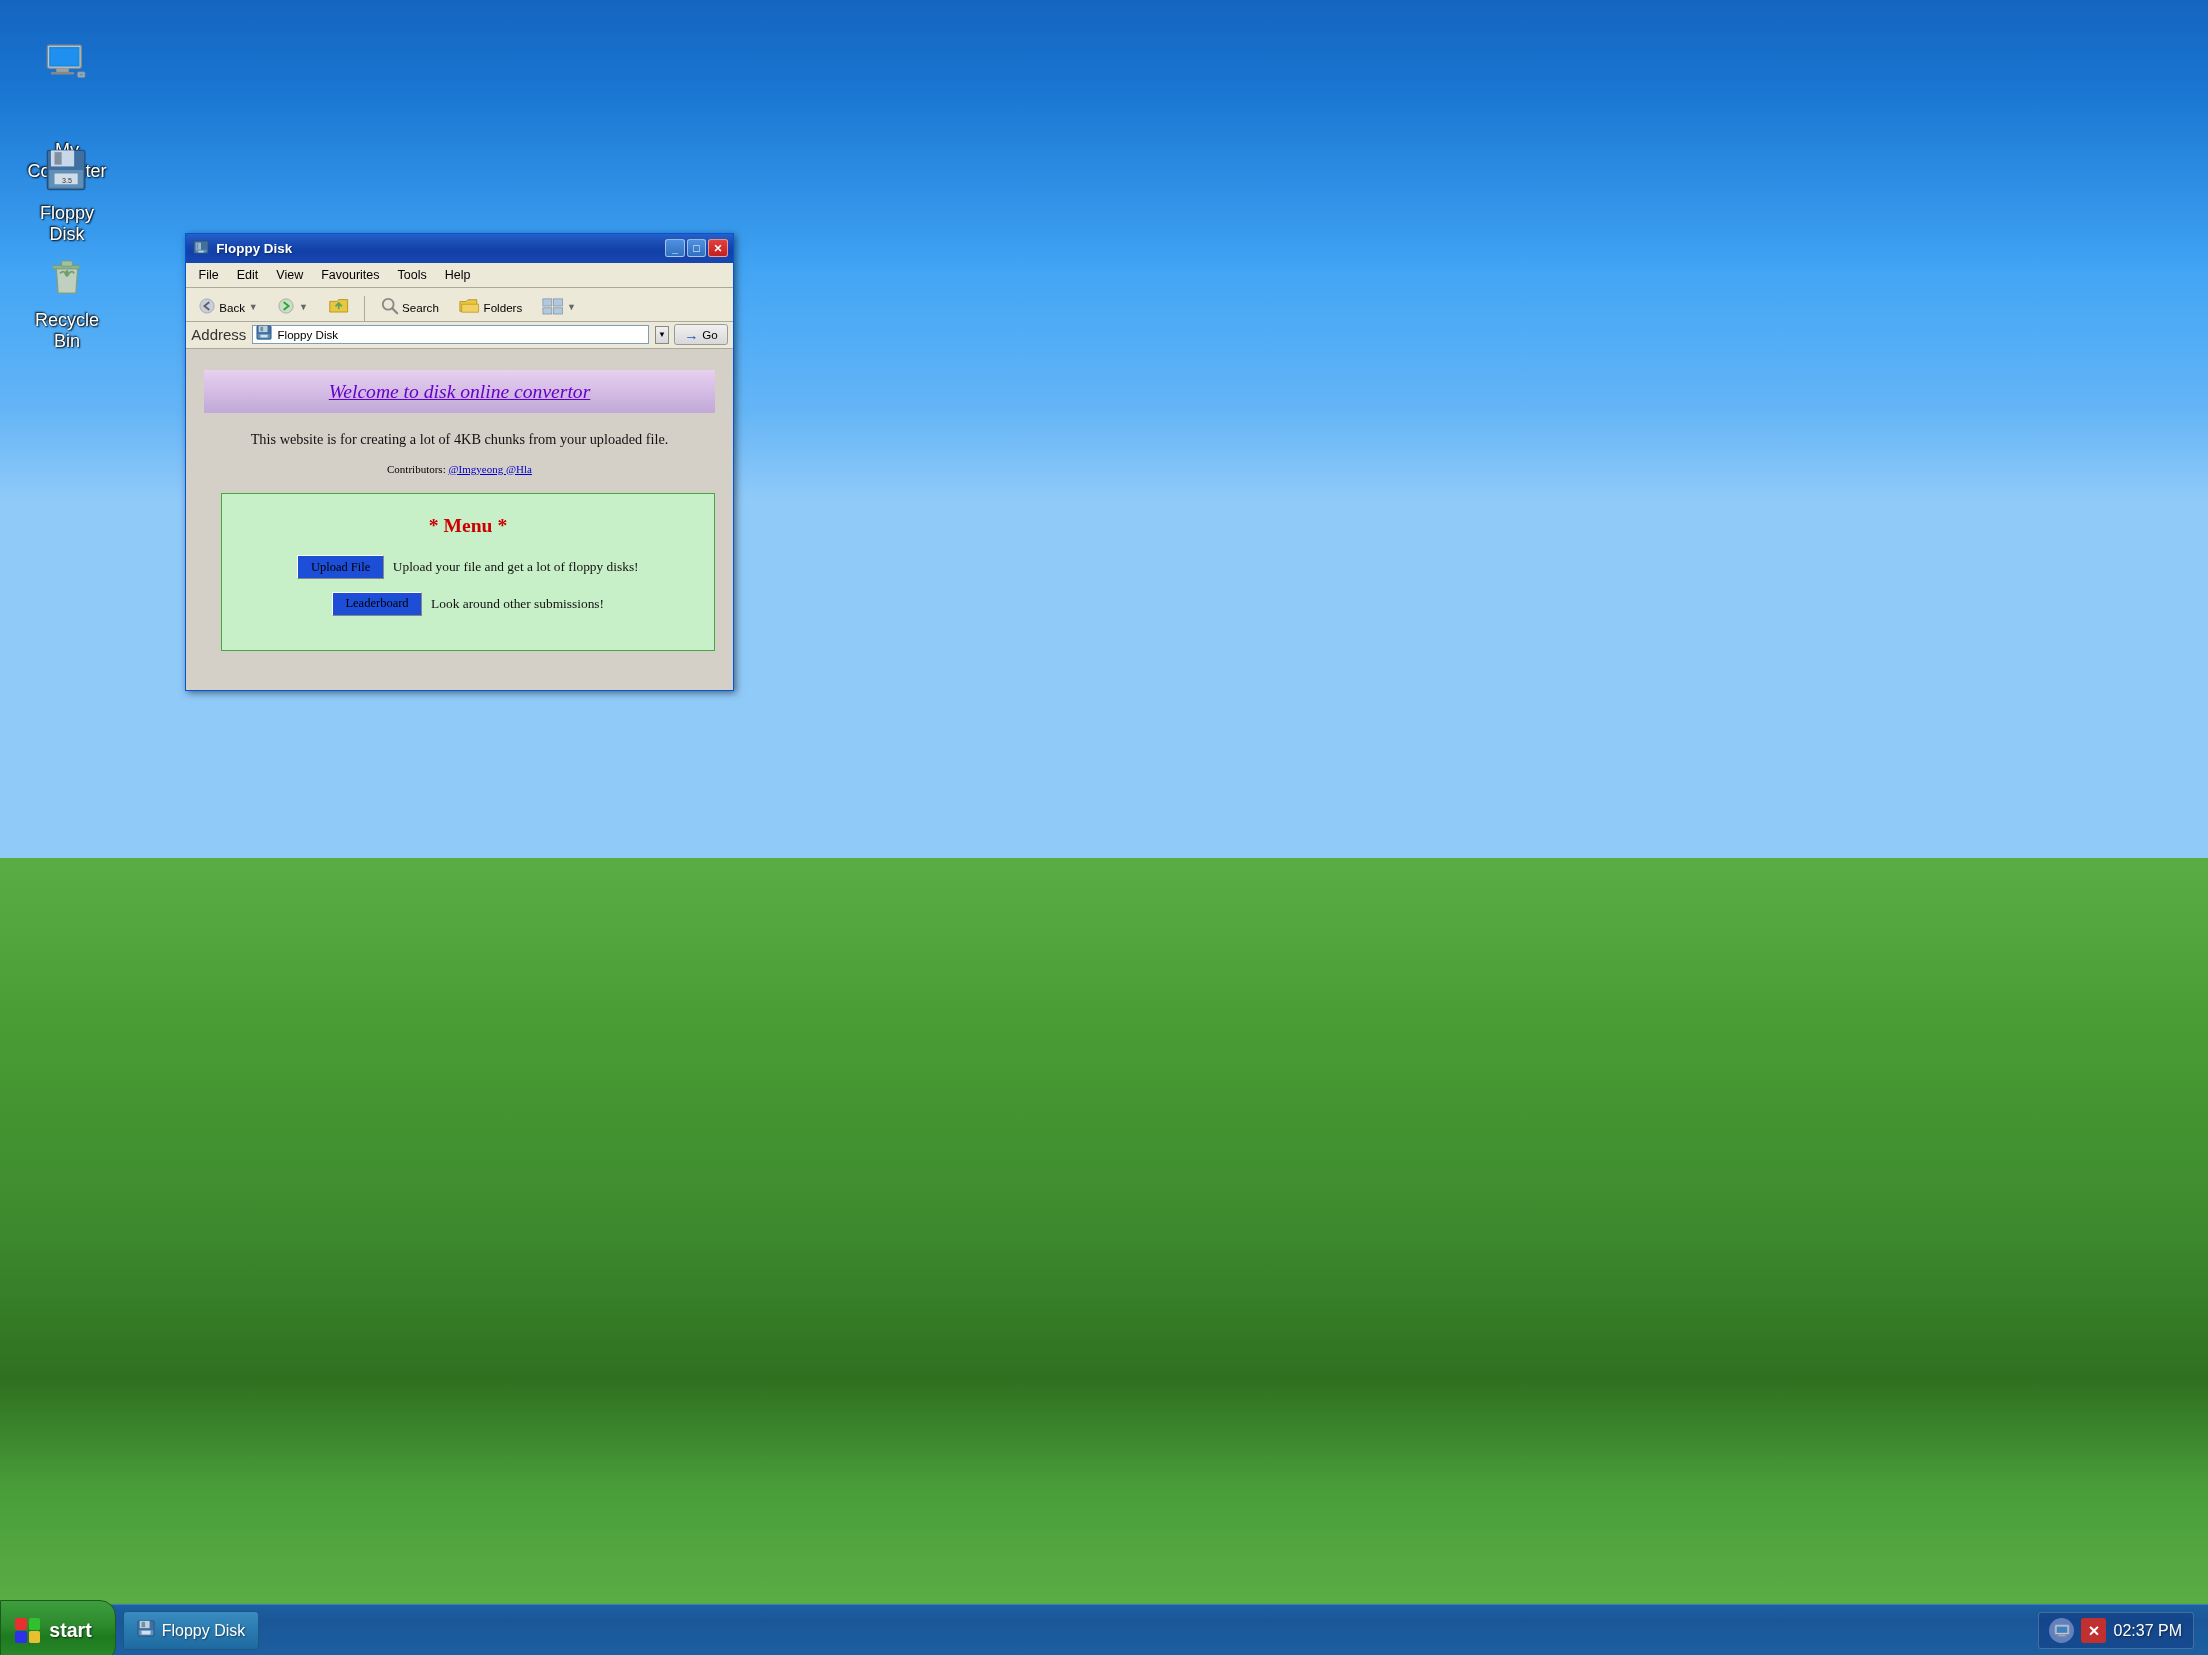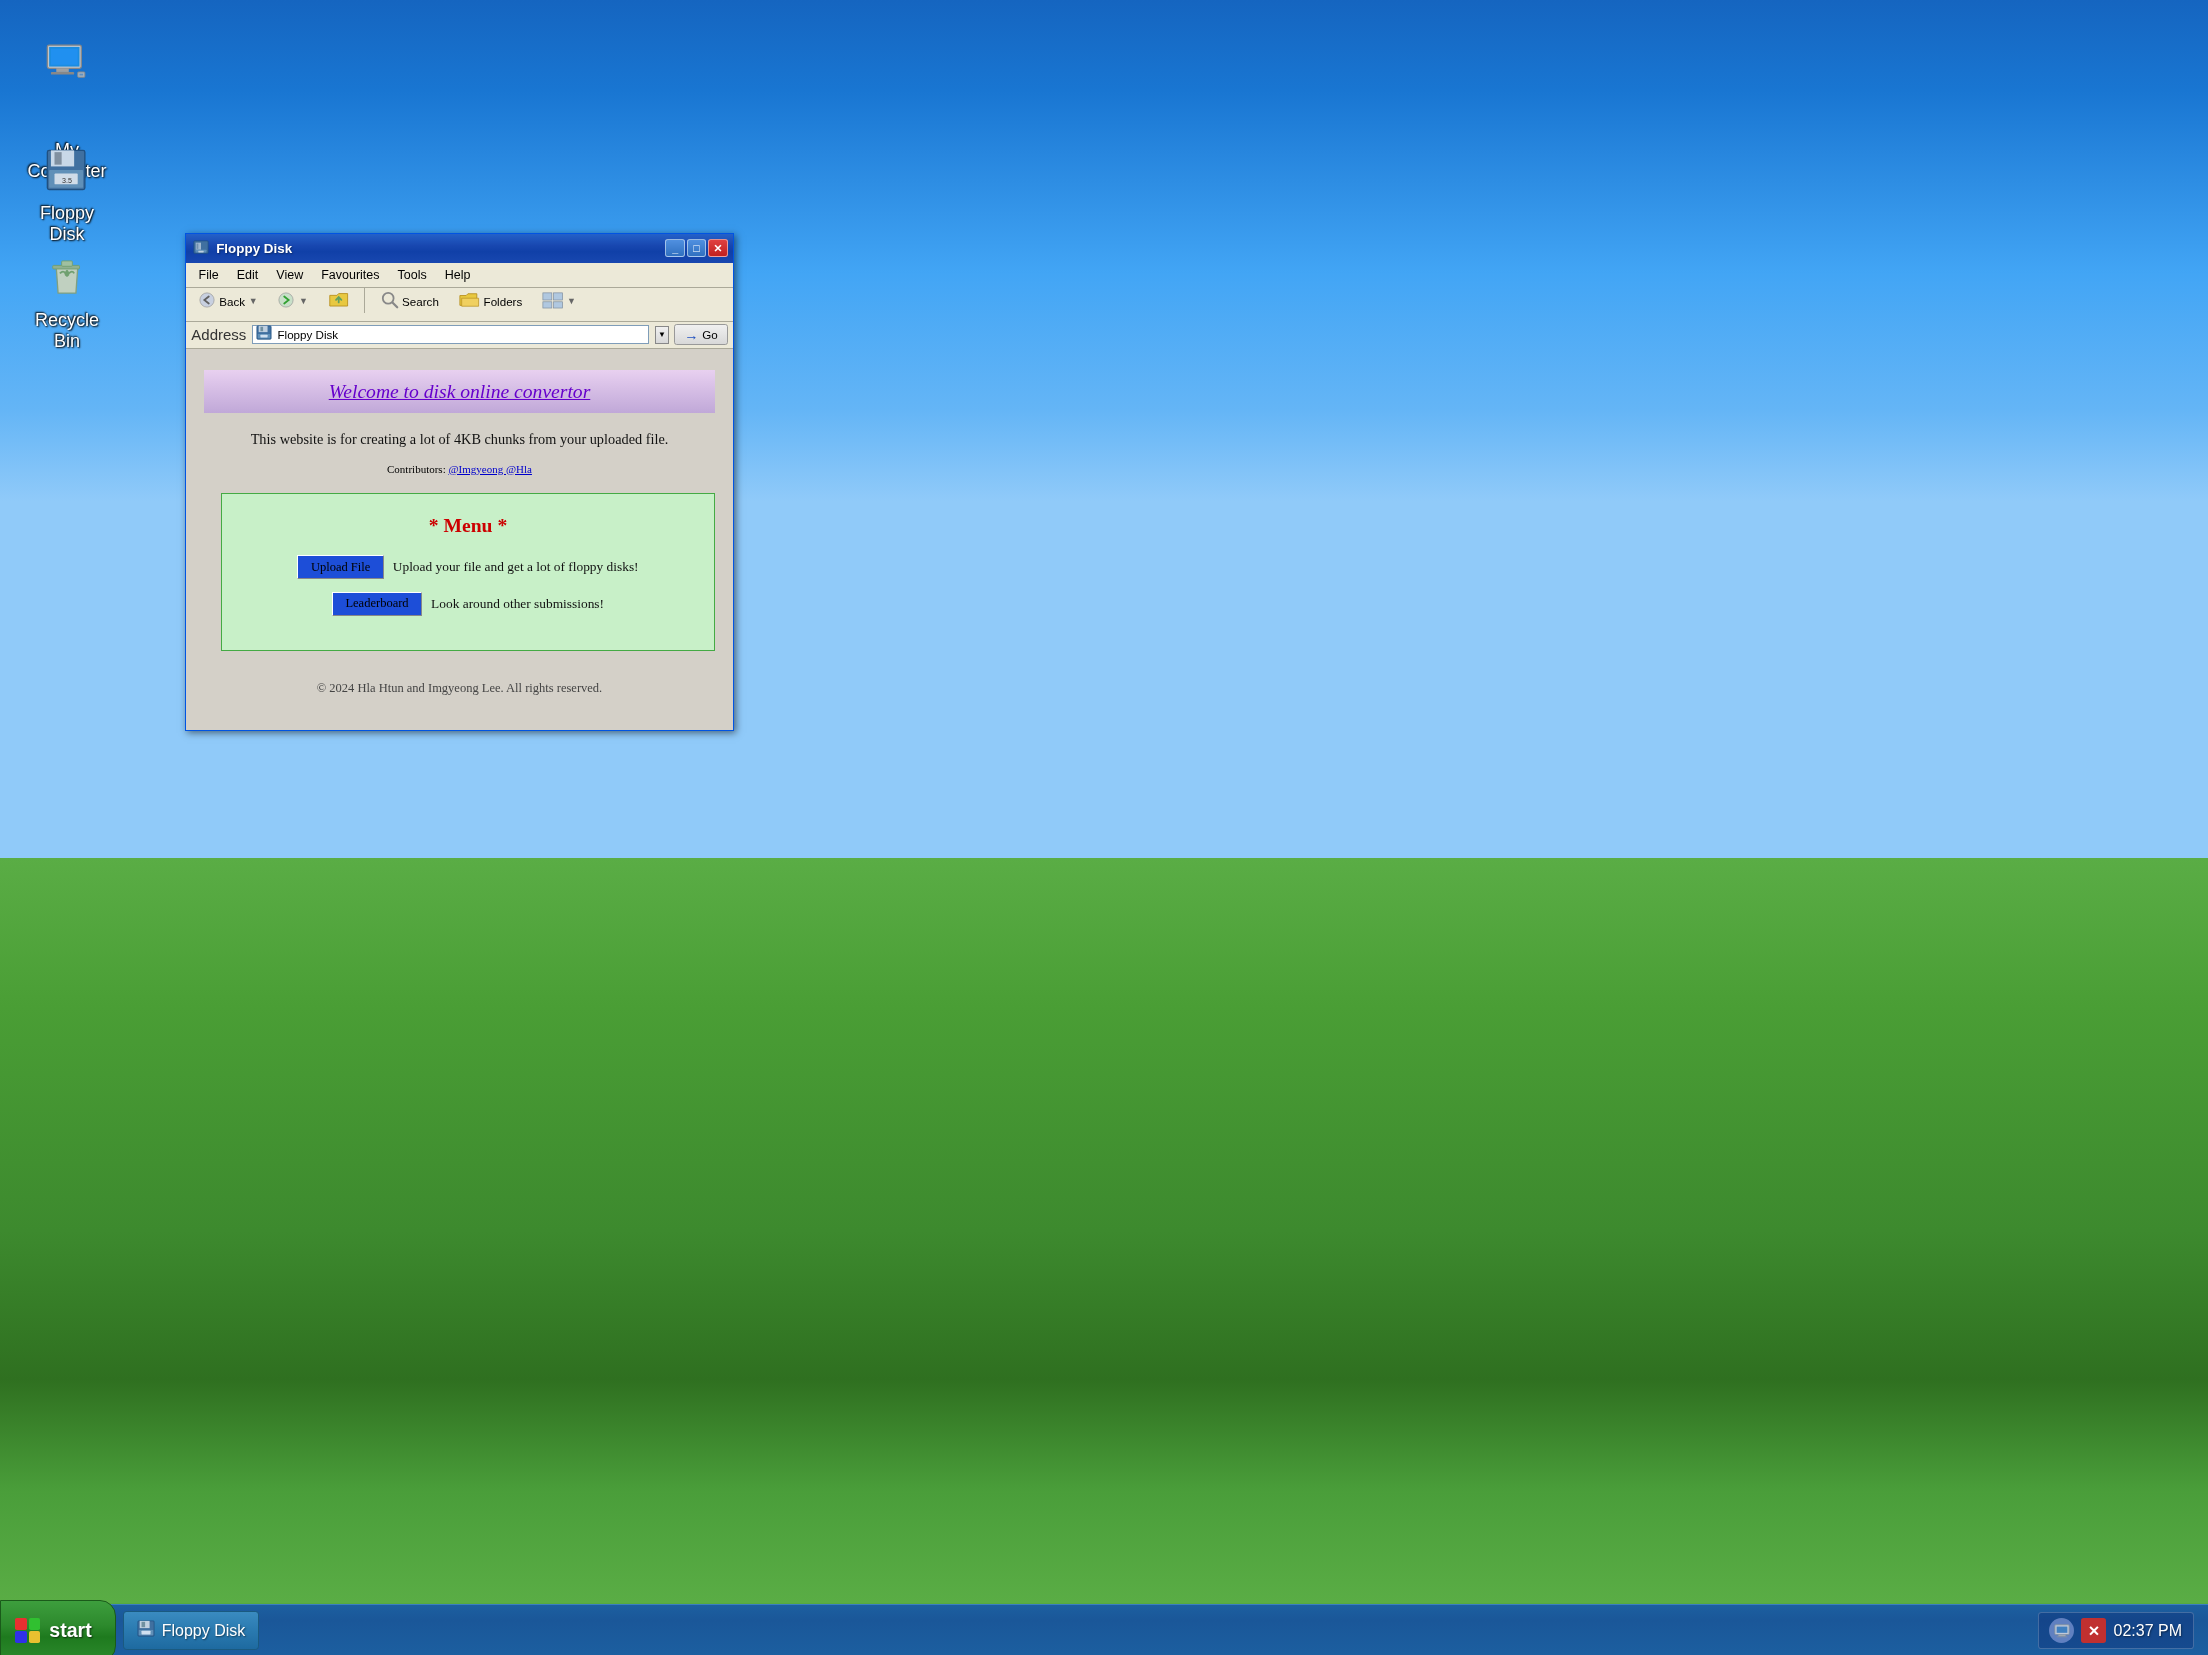--- a/index.html
+++ b/index.html
@@ -274,21 +274,21 @@
       padding: 1.8px 9px;
       cursor: pointer;
       border-radius: 2.7px;
     }
 
     
     .toolbar {
       height: 34px;
       background: #ece9d8;
       display: flex;
-      align-items: flex-start;
+      align-items: flex-end;
       padding: 0 3.6px;
       gap: 3.6px;
       border-bottom: 0.9px solid #aba999;
     }
 
     .toolbar-btn {
       display: flex;
       align-items: center;
       gap: 3.6px;
       padding: 2.7px 7.1px;
@@ -643,21 +643,20 @@
           <button class="menu-btn">Upload File</button>
           <span class="menu-description">Upload your file and get a lot of floppy disks!</span>
         </div>
 
         <div class="menu-row">
           <button class="menu-btn">Leaderboard</button>
           <span class="menu-description">Look around other submissions!</span>
         </div>
       </div>
 
-      <div class="footer-text">© 2024 Hla Htun and Imgyeong Lee. All rights reserved.</div>
 
     </div>
   </div>
 
   <div class="taskbar">
     <div class="start-button">
       <div class="start-windows-logo">
         <div class="logo-red"></div>
         <div class="logo-green"></div>
         <div class="logo-blue"></div>

